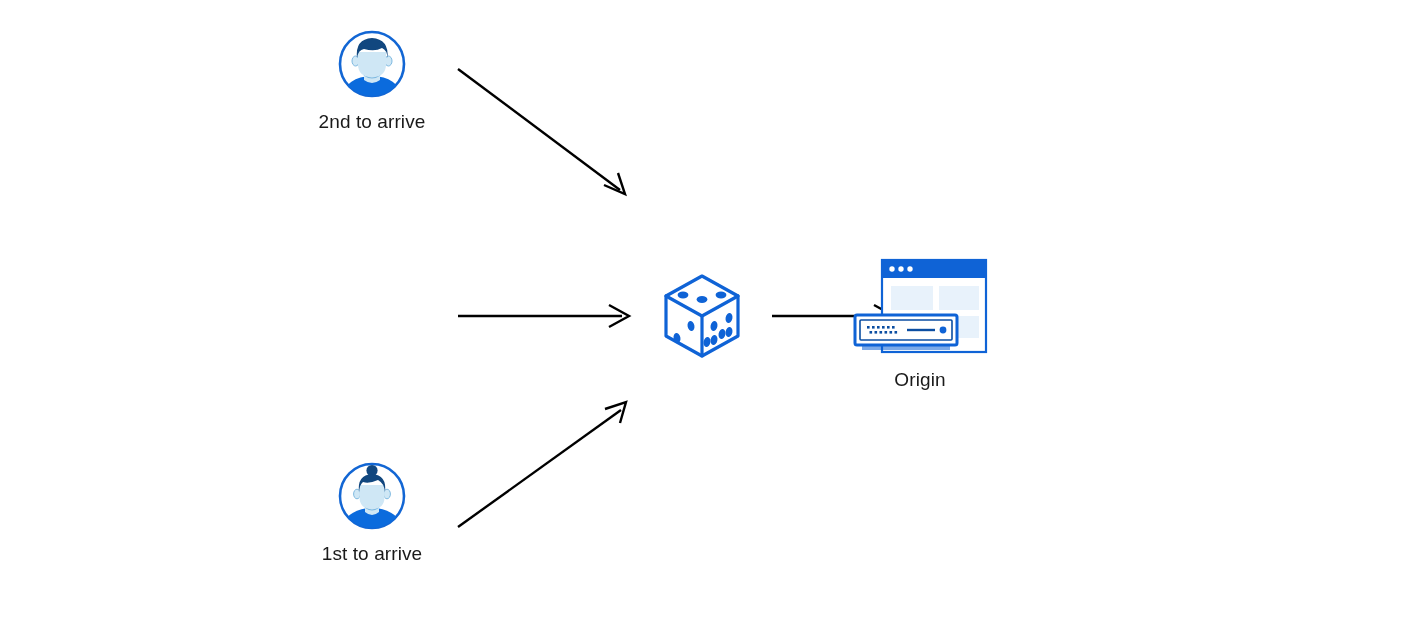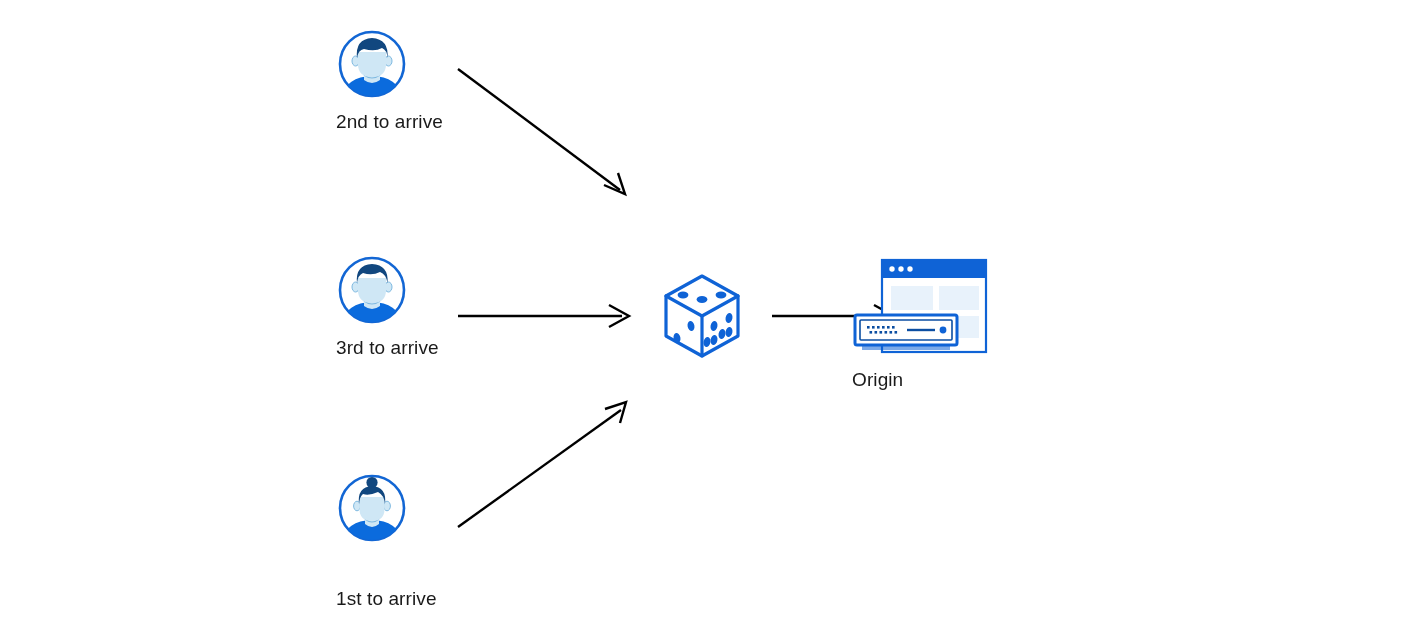--- a/index.html
+++ b/index.html
@@ -18,20 +18,21 @@
     height: 633px;
     background: #ffffff;
     overflow: hidden;
   }
 
   
   .node {
     position: absolute;
     display: flex;
     flex-direction: column;
+    align-items: center;
   }
   .node-label {
     margin-top: 10px;
     font-size: 19px;
     line-height: 1.25;
     color: #1a1a1a;
     font-family: "Liberation Sans", sans-serif;
     white-space: nowrap;
     letter-spacing: .1px;
   }
@@ -126,42 +127,22 @@
         <ellipse cx="52.4" cy="33" rx="3.6" ry="5" fill="#cfe7f5" stroke="#7fb9e0" stroke-width="1"></ellipse>
 
         <path d="M22 24 L22 36 Q22 49 36 49 Q50 49 50 36 L50 24 Z" fill="#cfe7f5"></path>
 
         <path d="M21 30 Q19 11 36 10 Q53 11 51.5 30 Q51 22 46 20 Q39 24 28 21 Q22 22 21 30 Z" fill="#11477f"></path>
       </g>
     </svg>
     <div class="node-label">2nd to arrive</div>
   </div>
 
-  <div class="node" style="left:336px; top:254px; width:72px;">
-    <svg class="avatar" viewBox="0 0 72 72">
-      <defs>
-        <clipPath id="clip3rd">
-            <circle cx="36" cy="36" r="32"></circle>
-          </clipPath>
-      </defs>
-      <circle cx="36" cy="36" r="32" fill="#ffffff" stroke="#1266d4" stroke-width="2.6"></circle>
-      <g clip-path="url(#clip3rd)">
-        <path d="M36 48 C 14 48 4 62 2 78 L 70 78 C 68 62 58 48 36 48 Z" fill="#0b6bdd"></path>
-        <path d="M28 40 L28 52 Q36 58 44 52 L44 40 Z" fill="#cfe7f5"></path>
-        <path d="M28 47 Q36 53 44 47" fill="none" stroke="#7fb9e0" stroke-width="1.1"></path>
-        <ellipse cx="19.6" cy="33" rx="3.6" ry="5" fill="#cfe7f5" stroke="#7fb9e0" stroke-width="1"></ellipse>
-        <ellipse cx="52.4" cy="33" rx="3.6" ry="5" fill="#cfe7f5" stroke="#7fb9e0" stroke-width="1"></ellipse>
-        <path d="M22 24 L22 36 Q22 49 36 49 Q50 49 50 36 L50 24 Z" fill="#cfe7f5"></path>
-        <path d="M21 29 Q19 11 36 10 Q53 11 51.5 29 Q50 20 44 18 Q36 22 27 19 Q22 21 21 29 Z" fill="#11477f"></path>
-      </g>
-    </svg>
-    <div class="node-label">3rd to arrive</div>
-  </div>
-
-  <div class="node" style="left:336px; top:472px; width:72px;gap:33px;">
+
+  <div class="node" style="left:336px; top:460px; width:72px;">
     <svg class="avatar" viewBox="0 0 72 72">
       <defs>
         <clipPath id="clip1st">
             <circle cx="36" cy="36" r="32"></circle>
           </clipPath>
       </defs>
       <circle cx="36" cy="36" r="32" fill="#ffffff" stroke="#1266d4" stroke-width="2.6"></circle>
       <g clip-path="url(#clip1st)">
         <path d="M36 48 C 14 48 4 62 2 78 L 70 78 C 68 62 58 48 36 48 Z" fill="#0b6bdd"></path>
         <path d="M29 40 L29 52 Q36 58 43 52 L43 40 Z" fill="#cfe7f5"></path>

